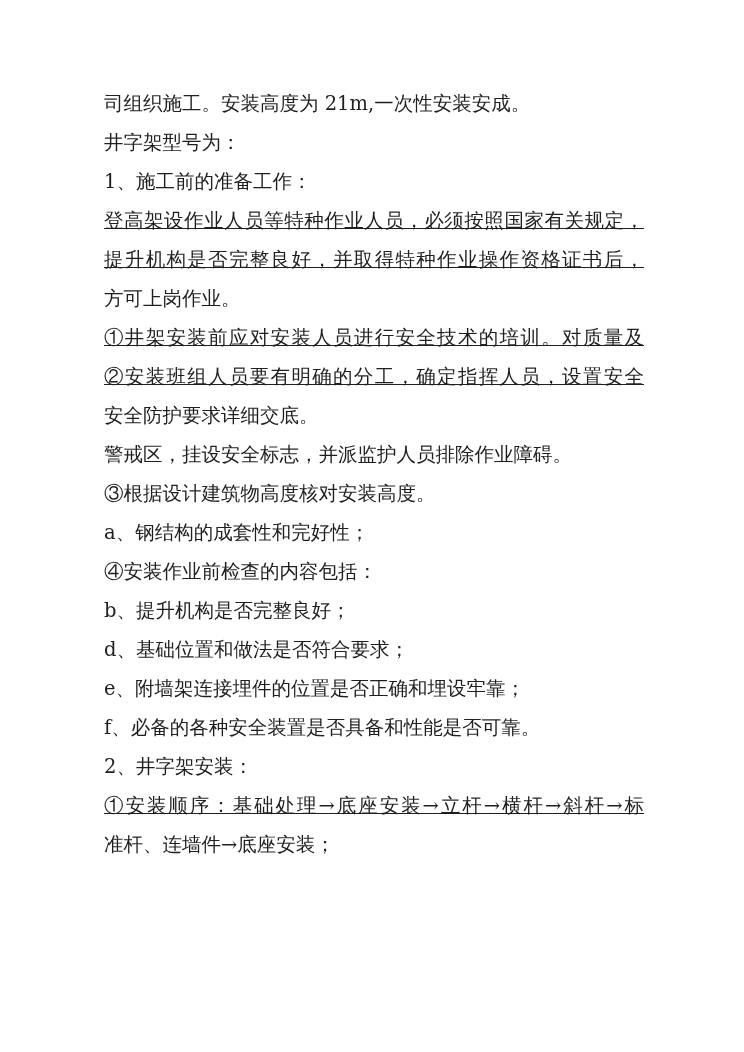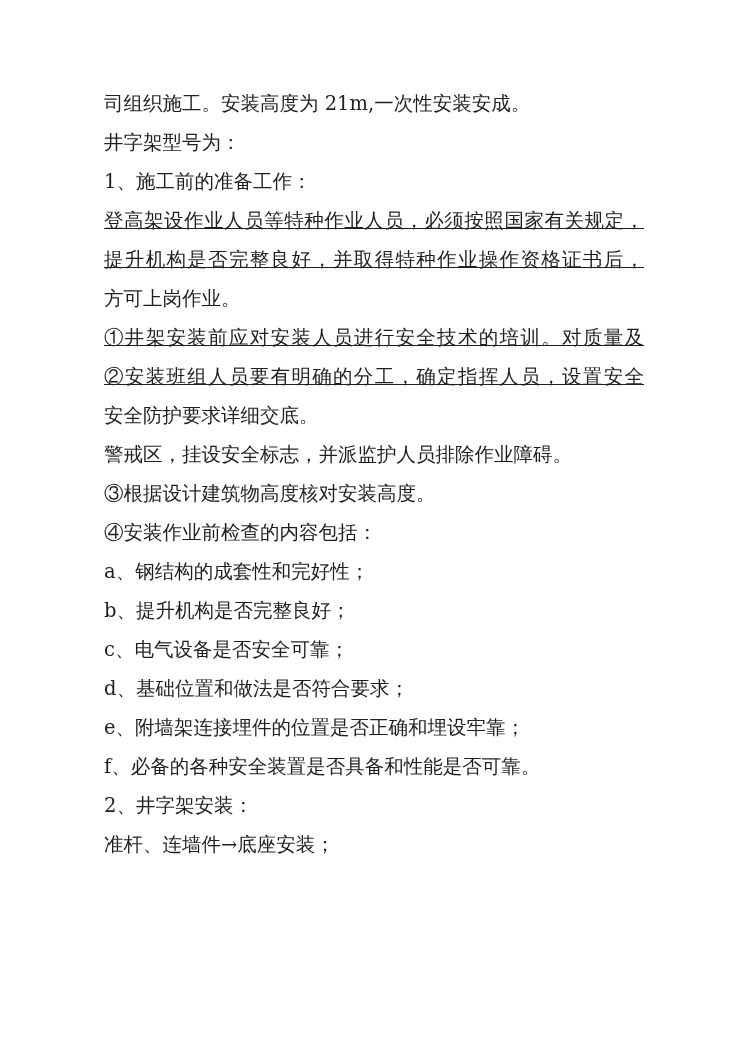--- a/index.html
+++ b/index.html
@@ -50,23 +50,23 @@
     <div class="ln">井字架型号为：</div>
     <div class="ln">1、施工前的准备工作：</div>
     <div class="ln jf">登高架设作业人员等特种作业人员，必须按照国家有关规定，</div>
     <div class="ln jf">提升机构是否完整良好，并取得特种作业操作资格证书后，</div>
     <div class="ln">方可上岗作业。</div>
     <div class="ln jf">①井架安装前应对安装人员进行安全技术的培训。对质量及</div>
     <div class="ln jf">②安装班组人员要有明确的分工，确定指挥人员，设置安全</div>
     <div class="ln">安全防护要求详细交底。</div>
     <div class="ln">警戒区，挂设安全标志，并派监护人员排除作业障碍。</div>
     <div class="ln">③根据设计建筑物高度核对安装高度。</div>
+    <div class="ln">a、钢结构的成套性和完好性；</div>
     <div class="ln">④安装作业前检查的内容包括：</div>
-    <div class="ln">a、钢结构的成套性和完好性；</div>
     <div class="ln">b、提升机构是否完整良好；</div>
-    <div class="ln">c、电气设备是否安全可靠；</div>
     <div class="ln">d、基础位置和做法是否符合要求；</div>
     <div class="ln">e、附墙架连接埋件的位置是否正确和埋设牢靠；</div>
     <div class="ln">f、必备的各种安全装置是否具备和性能是否可靠。</div>
     <div class="ln">2、井字架安装：</div>
+    <div class="ln jf">①安装顺序：基础处理→底座安装→立杆→横杆→斜杆→标</div>
     <div class="ln">准杆、连墙件→底座安装；</div>
   </div>
 </div>
 
 </body></html>

